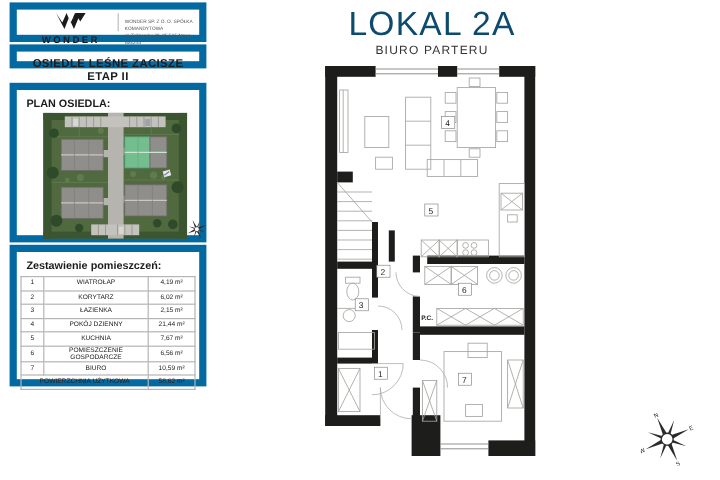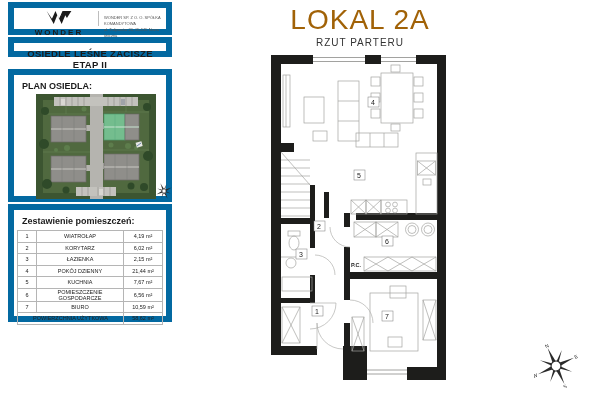--- a/index.html
+++ b/index.html
@@ -36,21 +36,21 @@
     font-size:5.5px;color:#222;
   }
   table.rooms td{
     border:0.5px solid #b5b5b5;text-align:center;
     height:10.5px;padding:0 2px;
   }
   td.c-no{width:14px;}
   td.c-area{width:34px;}
   
   #lokal-title{position:absolute;left:265px;top:4px;width:190px;text-align:center;
-    font-size:28px;letter-spacing:1px;color:#a16207;}
+    font-size:28px;letter-spacing:1px;color:#0c4a6e;}
   #lokal-sub{position:absolute;left:265px;top:37px;width:190px;text-align:center;
     font-size:10px;letter-spacing:1px;color:#333;}
   
   #floorplan{position:absolute;left:266px;top:55px;width:186px;height:338px;}
   .wall{fill:#1d1d1b;stroke:none;}
   .furn{fill:none;stroke:#a3a3a0;stroke-width:0.7;}
   .furnl{stroke:#a3a3a0;stroke-width:0.7;}
   .win{stroke:#8a8a88;stroke-width:0.8;fill:none;}
   .door{fill:none;stroke:#b0b0ae;stroke-width:0.7;}
   .roomlbl-box{fill:#ffffff;stroke:#777;stroke-width:0.5;}
@@ -243,21 +243,21 @@
       </tr>
       <tr>
         <td colspan="2">POWIERZCHNIA UŻYTKOWA</td>
         <td class="c-area">58,62 m²</td>
       </tr>
     </tbody>
   </table>
 </div>
 
 <div id="lokal-title">LOKAL 2A</div>
-<div id="lokal-sub">RZUT PARTERU</div>
+<div id="lokal-sub">BIURO PARTERU</div>
 
 <svg id="floorplan" viewBox="0 0 186 338">
 
   <rect class="wall" x="5" y="0" width="42" height="9"></rect>
   <rect class="wall" x="99" y="0" width="16" height="9"></rect>
   <rect class="wall" x="150" y="0" width="30" height="9"></rect>
 
   <g class="win">
     <line x1="47" y1="2.5" x2="99" y2="2.5"></line>
       <line x1="47" y1="6.5" x2="99" y2="6.5"></line>

